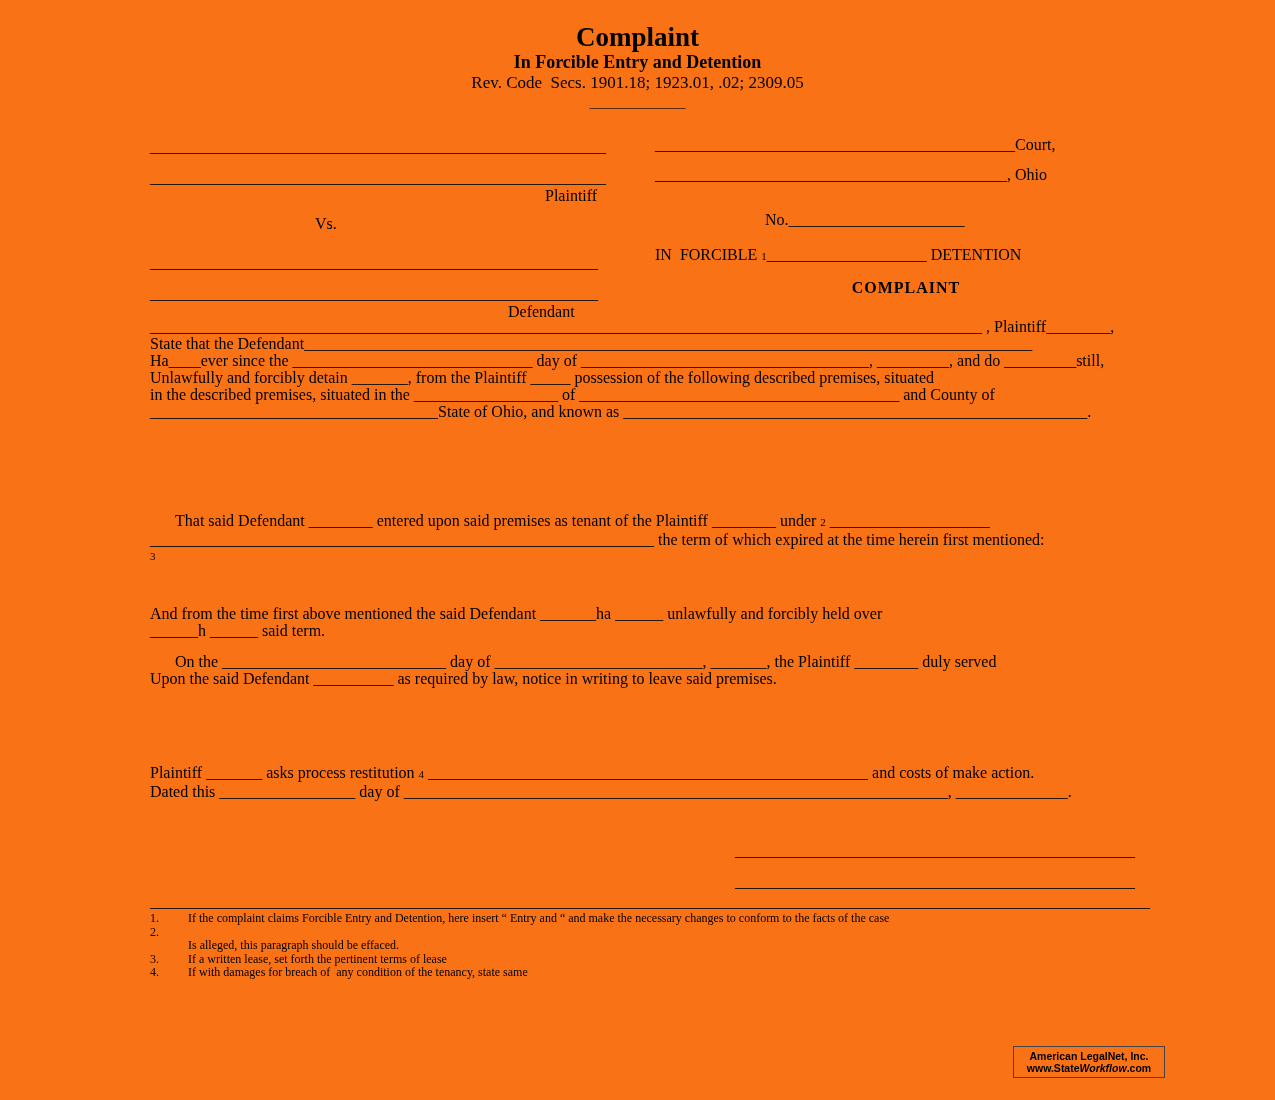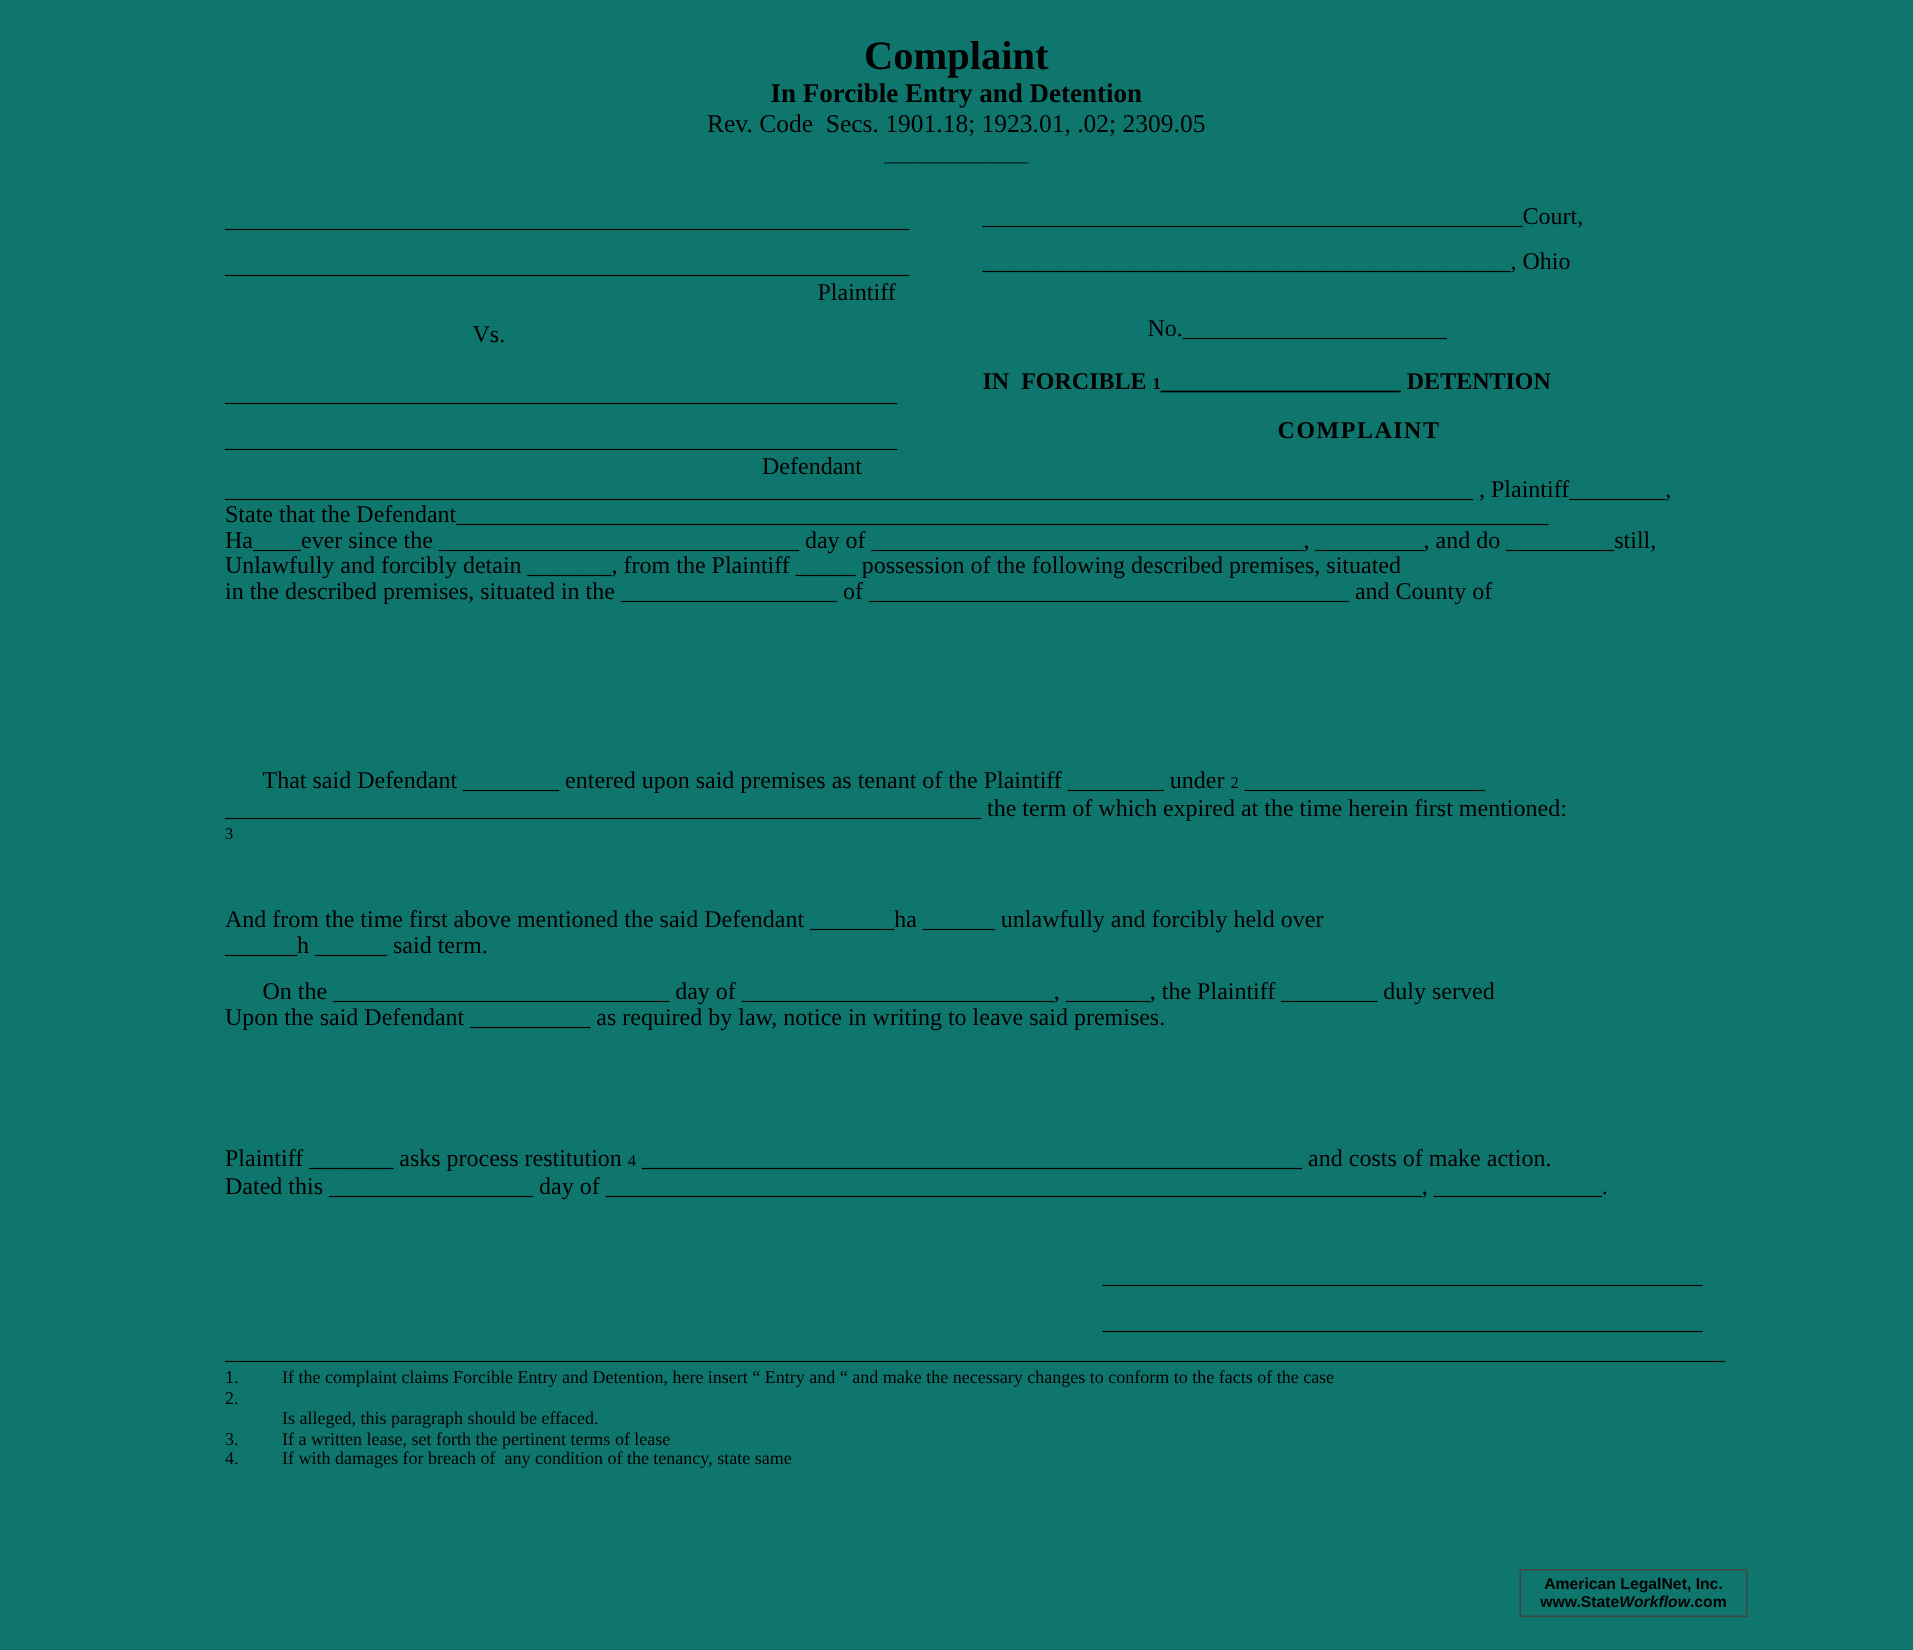--- a/index.html
+++ b/index.html
@@ -2,21 +2,21 @@
 <html><head>
 <meta charset="utf-8">
 <style>
   * { margin: 0; padding: 0; box-sizing: border-box; }
   html, body { background: #e8e8e8; }
   .page {
     position: relative;
     width: 1275px;
     height: 1100px;
     margin: 0 auto;
-    background: #0f766e;
+    background: #f97316;
     color: #000000;
     font-family: "Liberation Serif", serif;
     font-size: 16px;
     overflow: hidden;
   }
   .line { white-space: pre; line-height: 17px; }
 
   
   .title-block { position: absolute; top: 22px; left: 0; width: 100%; text-align: center; }
   .title-main { font-size: 27px; font-weight: bold; line-height: 30px; white-space: pre; }
@@ -31,21 +31,21 @@
   .cl-line1 { margin-top: 8px; }
   .cl-line2 { margin-top: 14px; }
   .plaintiff-label { margin-top: 1px; padding-left: 395px; }
   .vs-label { margin-top: 11px; padding-left: 165px; }
   .cl-line3 { margin-top: 22px; }
   .cl-line4 { margin-top: 14px; }
   .defendant-label { margin-top: 1px; padding-left: 358px; }
   .court-line { margin-top: 6px; }
   .ohio-line { margin-top: 13px; }
   .no-line { margin-top: 28px; padding-left: 110px; }
-  .forcible-line { margin-top: 18px; font-weight: bold; }
+  .forcible-line { margin-top: 18px; font-weight: normal; }
   .complaint-heading { margin-top: 14px; font-weight: bold; text-align: center; letter-spacing: 1px; }
 
   
   .para { position: absolute; left: 150px; width: 1010px; }
   .para1 { top: 318px; }
   .para2 { top: 512px; }
   .para3 { top: 605px; }
   .para4 { top: 653px; }
   .closing { top: 764px; }
   .indent { padding-left: 25px; }
@@ -112,20 +112,21 @@
       <div class="line complaint-heading">COMPLAINT</div>
     </div>
   </div>
 
   <div class="para para1">
     <div class="line">________________________________________________________________________________________________________ , Plaintiff________,</div>
     <div class="line">State that the Defendant___________________________________________________________________________________________</div>
     <div class="line">Ha____ever since the ______________________________ day of ____________________________________, _________, and do _________still,</div>
     <div class="line">Unlawfully and forcibly detain _______, from the Plaintiff _____ possession of the following described premises, situated</div>
     <div class="line">in the described premises, situated in the __________________ of ________________________________________ and County of</div>
+    <div class="line">____________________________________State of Ohio, and known as __________________________________________________________.</div>
   </div>
 
   <div class="para para2">
     <div class="line indent"><span>That said Defendant ________ entered upon said premises as tenant of the Plaintiff ________ under </span><span class="fn-ref">2</span><span> ____________________</span></div>
     <div class="line">_______________________________________________________________ the term of which expired at the time herein first mentioned:</div>
     <div class="line ref-line"><span class="fn-ref">3</span></div>
   </div>
 
   <div class="para para3">
     <div class="line">And from the time first above mentioned the said Defendant _______ha ______ unlawfully and forcibly held over</div>

